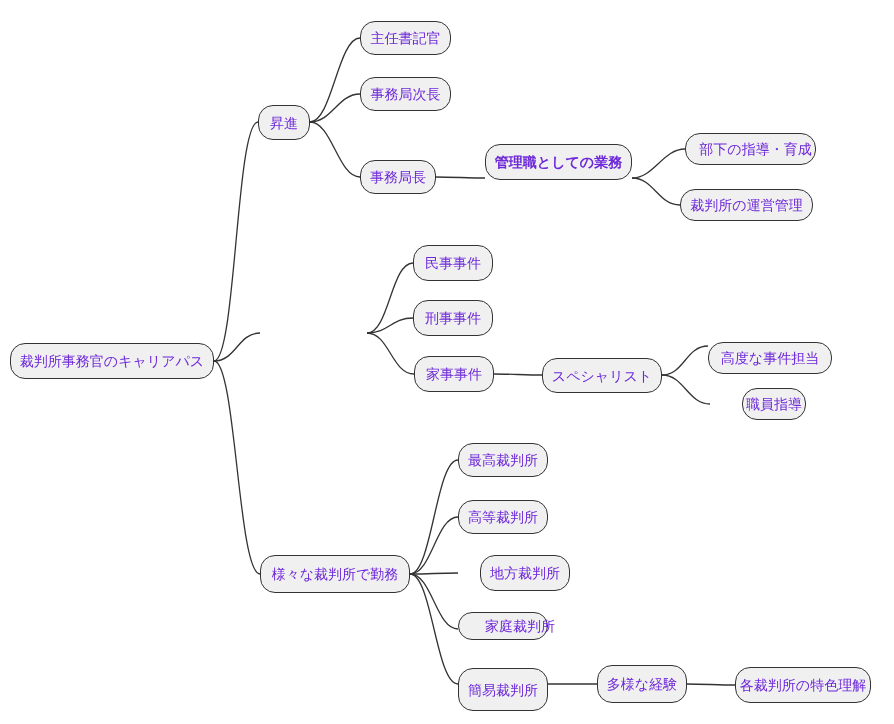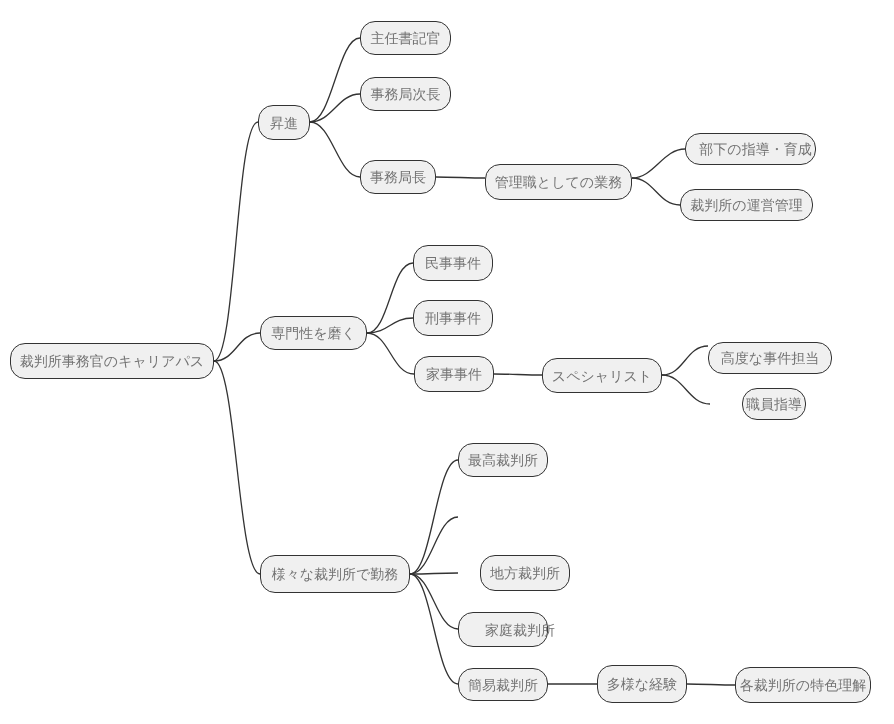--- a/index.html
+++ b/index.html
@@ -29,21 +29,21 @@
     position: absolute;
     box-sizing: border-box;
     display: flex;
     align-items: center;
     justify-content: center;
     background: #f0f0f0;
     border: 1.5px solid #333333;
     border-radius: 15px;
     font-size: 14px;
     line-height: 1;
-    color: #737373;
+    color: #6d28d9;
     white-space: nowrap;
     padding: 0 6px;
   }
 </style>
 </head>
 <body>
 
 <div class="canvas">
 
   <svg class="edges" width="894" height="724" viewBox="0 0 894 724">
@@ -74,48 +74,48 @@
   <div class="node" style="left:10px; top:343px; width:204px; height:36px;">裁判所事務官のキャリアパス</div>
 
   <div class="node" style="left:258px; top:105px; width:52px; height:35px;">昇進</div>
 
   <div class="node" style="left:360px; top:21px; width:91px; height:34px;">主任書記官</div>
 
   <div class="node" style="left:360px; top:77px; width:91px; height:34px;">事務局次長</div>
 
   <div class="node" style="left:360px; top:160px; width:76px; height:34px;text-align:center;">事務局長</div>
 
-  <div class="node" style="left:485px; top:164px; width:147px; height:36px;">管理職としての業務</div>
+  <div class="node" style="left:485px; top:144px; width:147px; height:36px;font-weight:bold;">管理職としての業務</div>
 
   <div class="node" style="left:685px; top:133px; width:131px; height:32px;padding-left:16px;">部下の指導・育成</div>
 
   <div class="node" style="left:680px; top:189px; width:133px; height:32px;">裁判所の運営管理</div>
 
-  <div class="node" style="left:260px; top:316px; width:107px; height:34px;">専門性を磨く</div>
 
   <div class="node" style="left:413px; top:300px; width:80px; height:36px;">刑事事件</div>
 
   <div class="node" style="left:413px; top:245px; width:80px; height:36px;">民事事件</div>
 
   <div class="node" style="left:414px; top:356px; width:80px; height:36px;">家事事件</div>
 
   <div class="node" style="left:542px; top:358px; width:120px; height:35px;">スペシャリスト</div>
 
   <div class="node" style="left:708px; top:330px; width:124px; height:32px;margin-top:12px;">高度な事件担当</div>
 
   <div class="node" style="left:710px; top:388px; width:64px; height:32px;margin-left:32px;">職員指導</div>
 
   <div class="node" style="left:260px; top:555px; width:150px; height:38px;">様々な裁判所で勤務</div>
 
   <div class="node" style="left:458px; top:443px; width:90px; height:34px;">最高裁判所</div>
 
+  <div class="node" style="left:458px; top:500px; width:90px; height:34px;">高等裁判所</div>
 
   <div class="node" style="left:480px; top:555px; width:90px; height:36px;">地方裁判所</div>
 
-  <div class="node" style="left:458px; top:612px; width:90px; height:35px;padding-left:40px;">家庭裁判所</div>
+  <div class="node" style="left:458px; top:612px; width:90px; height:28px;padding-left:40px;">家庭裁判所</div>
 
-  <div class="node" style="left:458px; top:668px; width:90px; height:33px;">簡易裁判所</div>
+  <div class="node" style="left:458px; top:668px; width:90px; height:43px;">簡易裁判所</div>
 
   <div class="node" style="left:597px; top:665px; width:90px; height:38px;">多様な経験</div>
 
   <div class="node" style="left:735px; top:667px; width:136px; height:36px;">各裁判所の特色理解</div>
 
 </div>
 
 </body></html>

